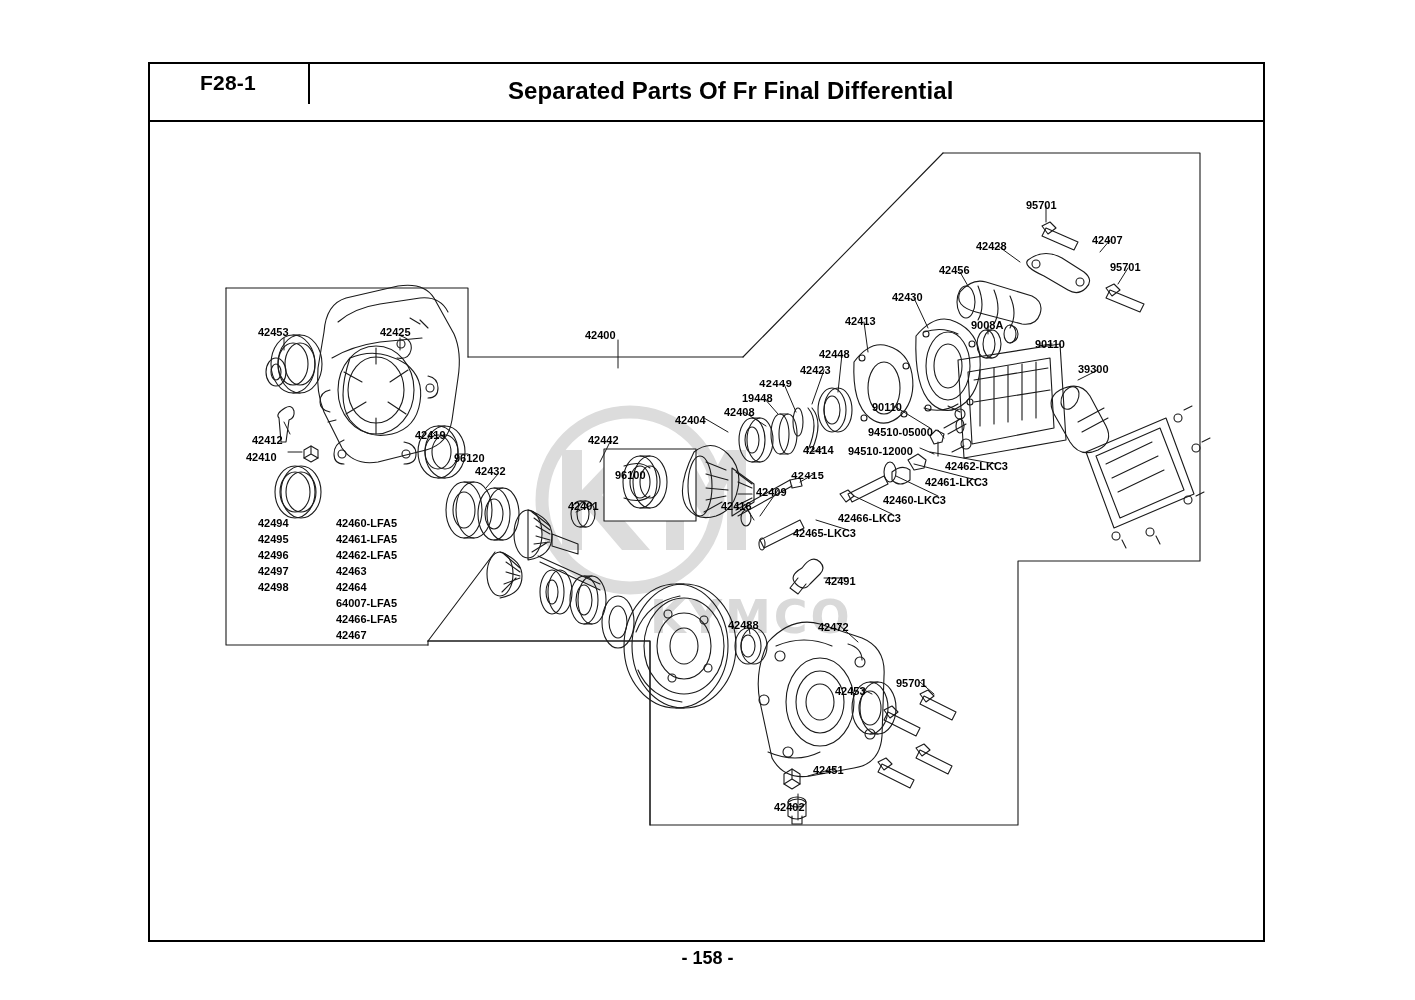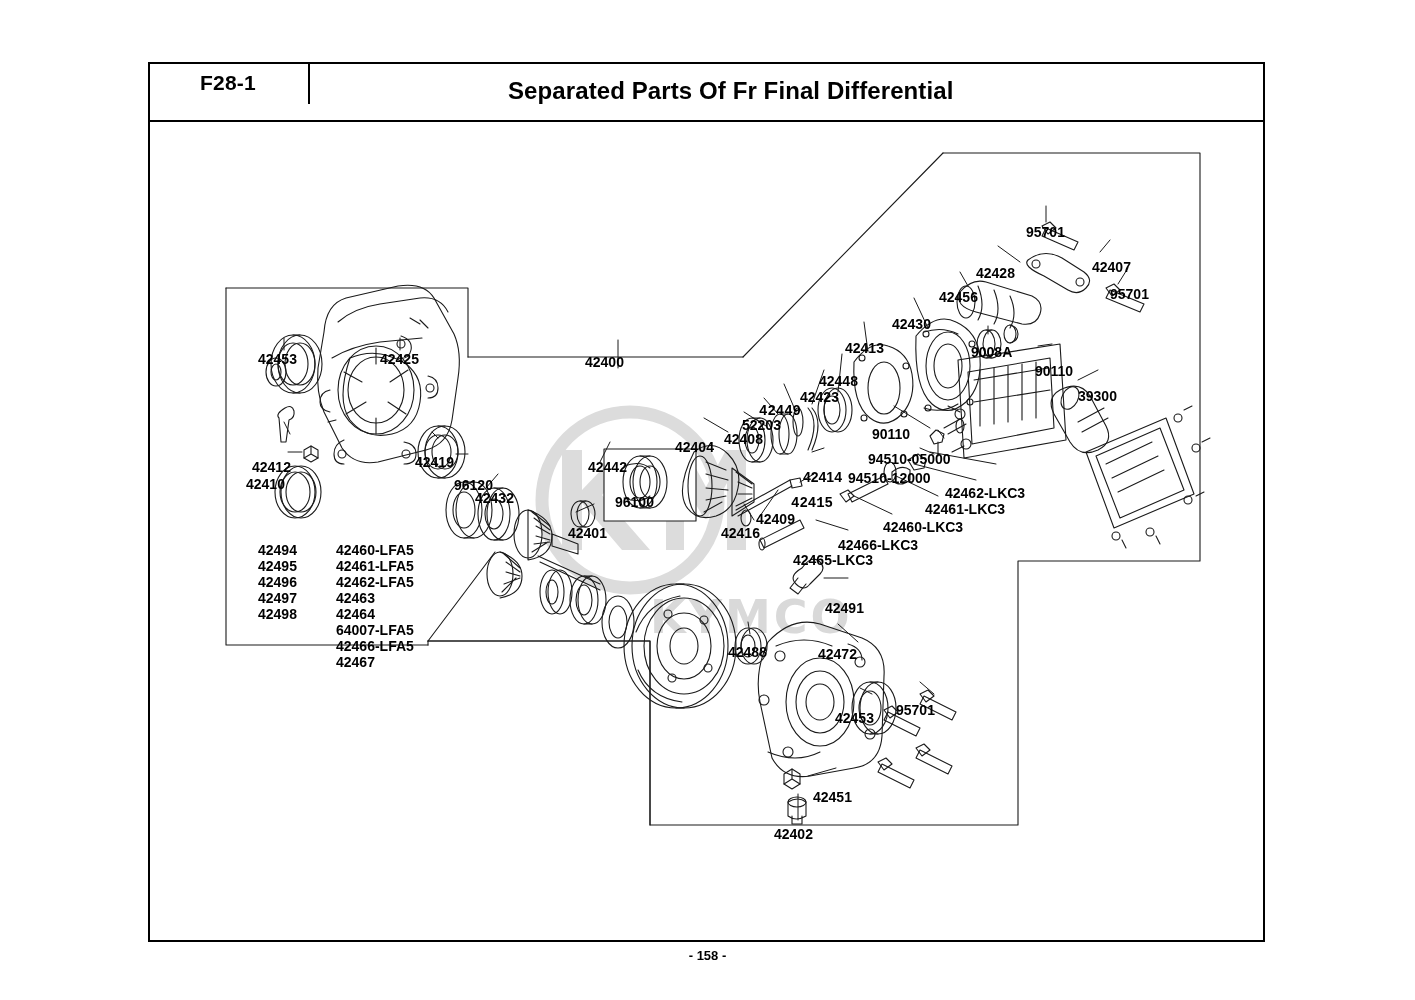--- a/index.html
+++ b/index.html
@@ -53,21 +53,21 @@
   }
   .title-cell span {
     font-size: 24px; font-weight: bold; color: #000;
     letter-spacing: .1px;
   }
   .page-number {
     position: absolute;
     left: 0; top: 948px;
     width: 1415px;
     text-align: center;
-    font-size: 13px; font-weight: bold; color: #000;
+    font-size: 18px; font-weight: bold; color: #000;
   }
   
   .watermark {
     position: absolute;
     left: 470px; top: 395px;
     width: 420px; height: 260px;
     z-index: 1;
     pointer-events: none;
   }
   .wm-text {
@@ -83,28 +83,27 @@
   .drawing {
     position: absolute;
     left: 148px; top: 122px;
     width: 1117px; height: 818px;
     z-index: 2;
   }
   svg { display: block; }
   
   .lbl {
     position: absolute;
-    font-size: 14px;
+    font-size: 11px;
     color: #000;
     font-weight: bold;
     white-space: nowrap;
     z-index: 5;
     line-height: 15px;
     font-family: "Liberation Sans", sans-serif;
-    margin-top: 27px;
   }
 </style>
 </head>
 <body>
 
 <div id="page">
 
   <div class="watermark">
     <svg width="420" height="260" viewBox="0 0 420 260">
       <g fill="none" stroke="#dcdcdc" stroke-width="13">
@@ -536,21 +535,21 @@
       <div class="lbl" style="left: 336px; top: 564px;">42463</div>
       <div class="lbl" style="left: 336px; top: 580px;">42464</div>
       <div class="lbl" style="left: 336px; top: 596px;">64007-LFA5</div>
       <div class="lbl" style="left: 336px; top: 612px;">42466-LFA5</div>
       <div class="lbl" style="left: 336px; top: 628px;">42467</div>
       <div class="lbl" style="left: 588px; top: 433px;">42442</div>
       <div class="lbl" style="left: 615px; top: 468px;">96100</div>
       <div class="lbl" style="left: 568px; top: 499px;">42401</div>
       <div class="lbl" style="left: 675px; top: 413px;">42404</div>
       <div class="lbl" style="left: 724px; top: 405px;">42408</div>
-      <div class="lbl" style="left: 742px; top: 391px;">52203</div>
+      <div class="lbl" style="left: 742px; top: 391px;">19448</div>
       <div class="lbl" style="left: 800px; top: 363px;">42423</div>
       <div class="lbl" style="left: 759px; top: 377px; font-family: Liberation Mono, monospace;">42449</div>
       <div class="lbl" style="left: 819px; top: 347px;">42448</div>
       <div class="lbl" style="left: 845px; top: 314px;">42413</div>
       <div class="lbl" style="left: 892px; top: 290px;">42430</div>
       <div class="lbl" style="left: 939px; top: 263px;">42456</div>
       <div class="lbl" style="left: 976px; top: 239px;">42428</div>
       <div class="lbl" style="left: 1026px; top: 198px;">95701</div>
       <div class="lbl" style="left: 1092px; top: 233px;">42407</div>
       <div class="lbl" style="left: 1110px; top: 260px;">95701</div>

